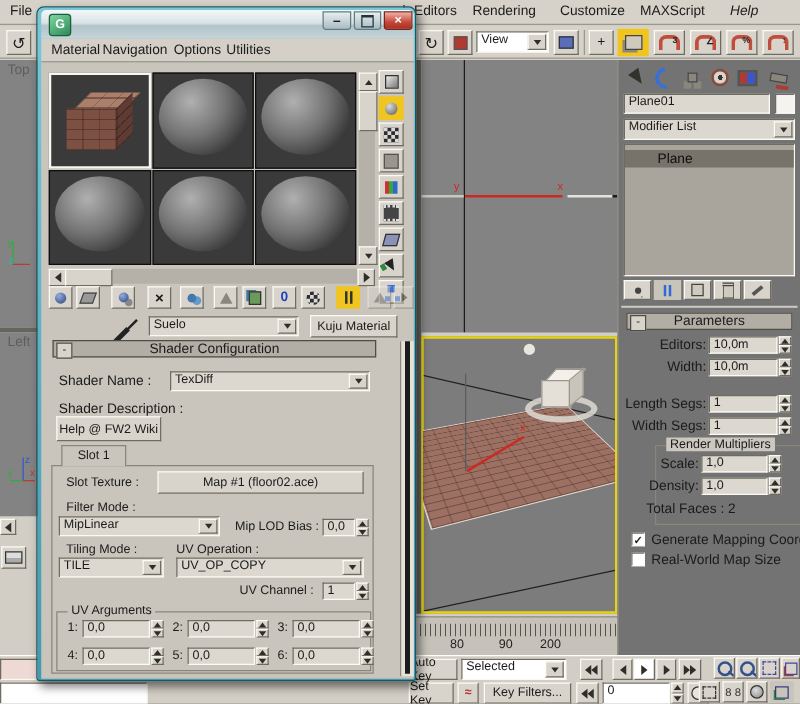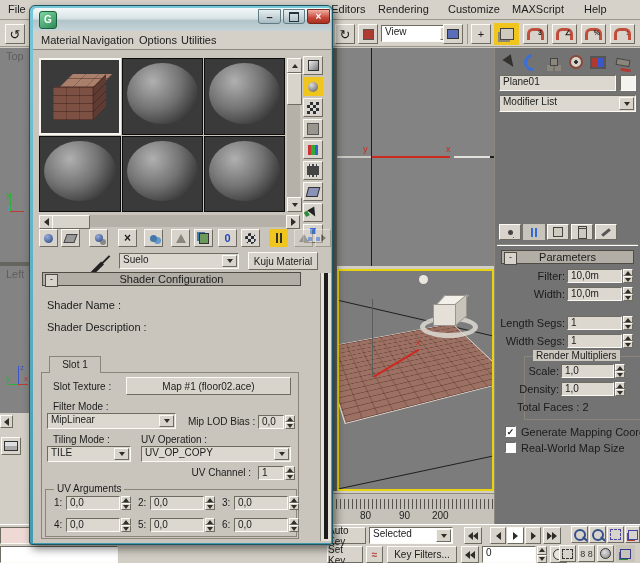--- a/index.html
+++ b/index.html
@@ -56,34 +56,34 @@
 <body>
 
 <div id="root">
 
   <div class="a" style="left:0;top:0;width:640px;height:20px;background:#d6d2c9;border-bottom:1px solid #9b978c;">
     <span class="a mitem" style="left:4px;top:2px;">File</span>
     <span class="a mitem" style="left:318px;top:2px;">h Editors</span>
     <span class="a mitem" style="left:374px;top:2px;">Rendering</span>
     <span class="a mitem" style="left:444px;top:2px;">Customize</span>
     <span class="a mitem" style="left:508px;top:2px;">MAXScript</span>
-    <span class="a mitem" style="left:580px;top:2px;">Help</span>
+    <span class="a mitem" style="left:580px;top:2px;font-style:italic;">Help</span>
   </div>
 
   <div class="a" style="left:0;top:21px;width:640px;height:26px;background:#d6d2c9;border-bottom:1px solid #9b978c;">
     <div class="a btn ic" style="left:5px;top:3px;width:20px;height:20px;font-size:13px;">
         <span>↺</span>
       </div>
     <div class="a btn ic" style="left:335px;top:3px;width:20px;height:20px;font-size:13px;">
         <span>↻</span>
       </div>
     <div class="a btn ic" style="left:358px;top:3px;width:20px;height:20px;">
         <div style="width:9px;height:9px;background:#b03a30;border:1px solid #555;"></div>
       </div>
-    <div class="a fld white" style="left:381px;top:4px;width:76px;height:17px;"><span>View</span><b class="cb">
+    <div class="a fld white" style="left:381px;top:4px;width:58px;height:17px;"><span>View</span><b class="cb">
           <i class="td"></i>
         </b></div>
     <div class="a btn ic" style="left:443px;top:3px;width:20px;height:20px;">
         <div style="width:10px;height:8px;background:#5a6db8;border:1px solid #333;"></div>
       </div>
     <div class="a" style="left:467px;top:3px;width:1px;height:20px;background:#9b978c;"></div>
     <div class="a btn ic" style="left:471px;top:3px;width:20px;height:20px;font-size:11px;">
         <span>+</span>
       </div>
     <div class="a pressed ic" style="left:494px;top:2px;width:25px;height:22px;background:#f0c51d;">
@@ -279,20 +279,23 @@
         <div style="width:12px;height:5px;background:#8a867c;border:1px solid #444;box-shadow:4px 7px 0 -2px #b03a30;transform:rotate(10deg);"></div>
       </div>
 
     <div class="a fld" style="left:4px;top:27px;width:117px;height:16px;"><span>Plane01</span></div>
     <div class="a sunk" style="left:125px;top:27px;width:16px;height:16px;background:#f5f3ef;"></div>
 
     <div class="a fld" style="left:4px;top:47px;width:137px;height:17px;"><span>Modifier List</span><b class="cb">
           <i class="td"></i>
         </b></div>
 
+    <div class="a sunk" style="left:4px;top:67px;width:137px;height:106px;background:#a9a59c;">
+      <div style="margin-top:4px;height:14px;background:#77736a;color:#0e0e0e;padding-left:26px;line-height:14px;">Plane</div>
+    </div>
 
     <div class="a btn ic" style="left:4px;top:176px;width:22px;height:16px;">
         <div style="width:5px;height:5px;border-radius:50%;background:#444;box-shadow:3px 5px 0 -2px #444;"></div>
       </div>
     <div class="a pressed ic" style="left:28px;top:176px;width:22px;height:16px;">
         <div style="width:2px;height:9px;background:#2e6ad8;box-shadow:4px 0 0 #2e6ad8;margin-right:4px;"></div>
       </div>
     <div class="a btn ic" style="left:52px;top:176px;width:22px;height:16px;">
         <div style="width:8px;height:8px;border:1px solid #444;background:#cfcabe;"></div>
       </div>
@@ -301,21 +304,21 @@
       </div>
     <div class="a btn ic" style="left:100px;top:176px;width:22px;height:16px;">
         <div style="width:10px;height:3px;background:#555;transform:rotate(-40deg);"></div>
       </div>
     <div class="a" style="left:2px;top:196px;width:141px;height:1px;background:#8d897e;box-shadow:0 1px 0 #fff;"></div>
 
     <div class="a roll" style="left:6px;top:202px;width:133px;height:14px;">
       <div class="minus">-</div>
       <span>Parameters</span>
     </div>
-    <span class="a lbl" style="left:26px;top:222px;width:44px;text-align:right;">Filter:</span>
+    <span class="a lbl" style="left:26px;top:222px;width:44px;text-align:right;">Editors:</span>
     <div class="a fld" style="left:72px;top:221px;width:55px;height:14px;"><span>10,0m</span></div>
     <div class="a spin" style="left:128px;top:221px;height:14px;">
         <div class="sb">
           <i class="tu"></i>
         </div>
         <div class="sb">
           <i class="td"></i>
         </div>
       </div>
     <span class="a lbl" style="left:26px;top:240px;width:44px;text-align:right;">Width:</span>
@@ -536,23 +539,29 @@
     <div class="a" style="left:290px;top:267px;width:11px;height:268px;background:#e6e2d9;border-left:1px solid #8d897e;">
       <div style="position:absolute;left:3px;top:0;width:4px;height:266px;background:#1b1b1b;"></div>
     </div>
 
     <div class="a roll" style="left:12px;top:266px;width:259px;height:14px;">
       <div class="minus">-</div>
       <span>Shader Configuration</span>
     </div>
 
     <span class="a lbl" style="left:17px;top:293px;">Shader Name :</span>
+    <div class="a fld" style="left:106px;top:291px;width:160px;height:16px;"><span>TexDiff</span><b class="cb">
+          <i class="td"></i>
+        </b></div>
 
     <span class="a lbl" style="left:17px;top:315px;">Shader Description :</span>
 
+    <div class="a btn ctr" style="left:15px;top:327px;width:84px;height:20px;font-size:10px;">
+        <span>Help @ FW2 Wiki</span>
+      </div>
 
     <div class="a" style="left:19px;top:350px;width:52px;height:17px;background:#c9c5bc;border:1px solid #8b8579;border-bottom:none;z-index:2;text-align:center;line-height:16px;font-size:10px;">Slot 1</div>
     <div class="a" style="left:11px;top:366px;width:258px;height:167px;border:1px solid #8b8579;"></div>
 
     <span class="a lbl" style="left:23px;top:375px;font-size:10px;">Slot Texture :</span>
     <div class="a btn ctr" style="left:96px;top:371px;width:165px;height:18px;font-size:10px;">
         <span>Map #1 (floor02.ace)</span>
       </div>
 
     <span class="a lbl" style="left:23px;top:395px;font-size:10px;">Filter Mode :</span>

